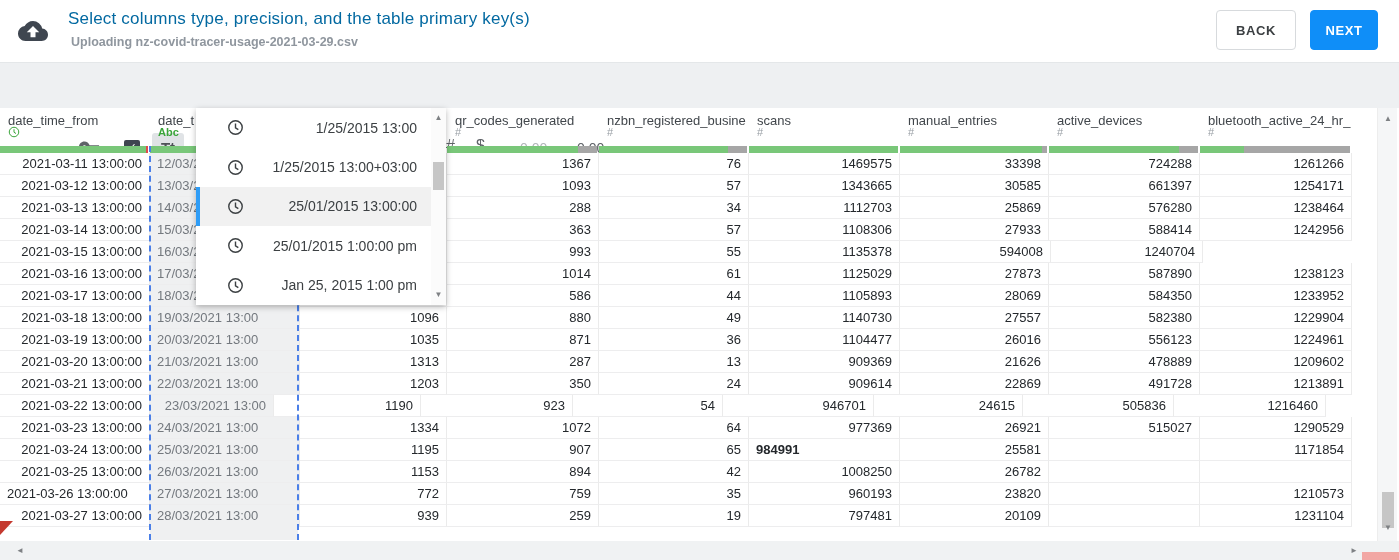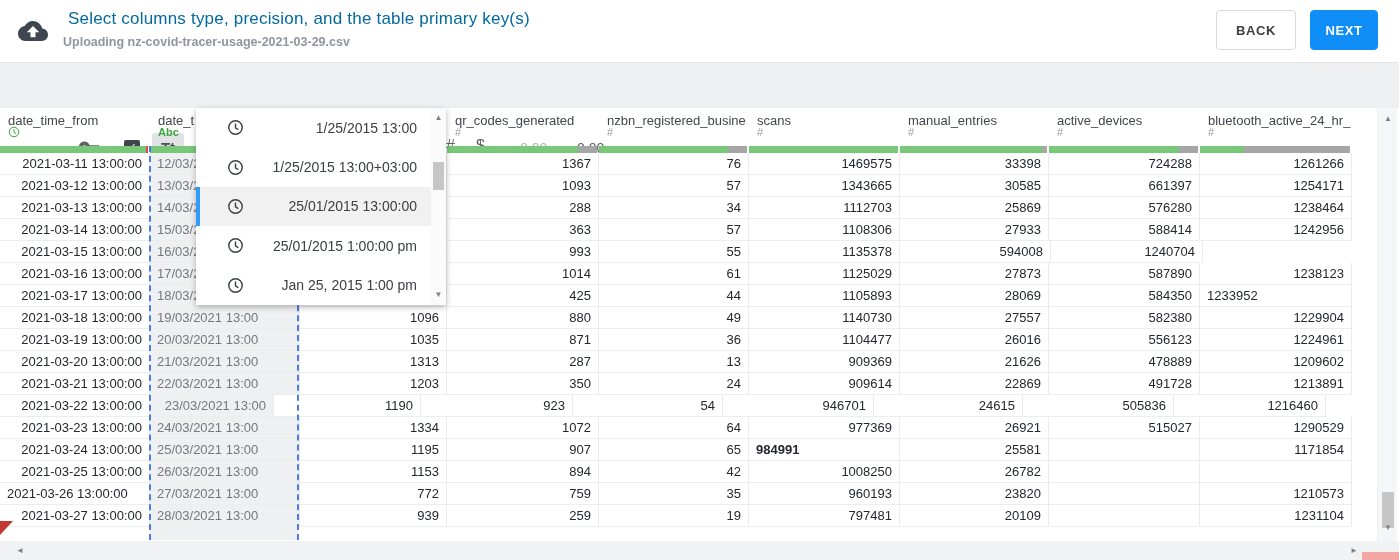--- a/index.html
+++ b/index.html
@@ -4,21 +4,21 @@
 <style>
   * { box-sizing: border-box; margin: 0; padding: 0; }
   html,body { width:1399px; height:560px; overflow:hidden; }
   body { font-family:"Liberation Sans", sans-serif; background:#fff; position:relative; }
   .abs { position:absolute; }
 
   
   .app-header { left:0; top:0; width:1399px; height:62px; background:#fff; }
   .upload-badge { left:16px; top:16px; width:34px; height:30px; }
   .page-title { left:68px; top:9px; font-size:17px; font-weight:500; color:#0369a1; letter-spacing:.2px; }
-  .page-subtitle { left:63px; top:35px; font-size:12.5px; font-weight:700; color:#8f969e; }
+  .page-subtitle { left:71px; top:35px; font-size:12.5px; font-weight:700; color:#8f969e; }
   .btn { top:10px; height:40px; border-radius:4px; font-size:13px; font-weight:700; letter-spacing:.6px;
          display:flex; align-items:center; justify-content:center; cursor:pointer; }
   .btn-back { left:1216px; width:80px; background:#fff; border:1px solid #d7dadd; color:#3c4043; }
   .btn-next { left:1310px; width:68px; background:#0f8ef8; border:1px solid #0f8ef8; color:#fff; }
 
   
   .toolbar { left:0; top:62px; width:1399px; height:46px; background:#eef0f2; border-top:1px solid #e4e7e9; }
   .tool { position:absolute; color:#5f6368; cursor:pointer; }
   .checkbox { left:124px; top:77px; width:16px; height:16px; background:#3f4650; border-radius:2px;
               color:#fff; font-size:11px; line-height:15px; text-align:center; }
@@ -242,26 +242,26 @@
       <div class="cell" style="width: 150px; text-align: right;">61</div>
       <div class="cell" style="width: 151px; text-align: right;">1125029</div>
       <div class="cell" style="width: 149px; text-align: right;">27873</div>
       <div class="cell" style="width: 151px; text-align: right;">587890</div>
       <div class="cell" style="width: 152px; text-align: right;">1238123</div>
     </div>
     <div class="t-row">
       <div class="cell" style="width: 150px; text-align: right;">2021-03-17 13:00:00</div>
       <div class="cell sel" style="width: 150px; text-align: left;">18/03/2021 13:00</div>
       <div class="cell" style="width: 147px; text-align: right;"></div>
-      <div class="cell" style="width: 152px; text-align: right;">425</div>
+      <div class="cell" style="width: 152px; text-align: right;">586</div>
       <div class="cell" style="width: 150px; text-align: right;">44</div>
       <div class="cell" style="width: 151px; text-align: right;">1105893</div>
       <div class="cell" style="width: 149px; text-align: right;">28069</div>
       <div class="cell" style="width: 151px; text-align: right;">584350</div>
-      <div class="cell" style="width: 152px; ">1233952</div>
+      <div class="cell" style="width: 152px; text-align: right;">1233952</div>
     </div>
     <div class="t-row">
       <div class="cell" style="width: 150px; text-align: right;">2021-03-18 13:00:00</div>
       <div class="cell sel" style="width: 150px; text-align: left;">19/03/2021 13:00</div>
       <div class="cell" style="width: 147px; text-align: right;">1096</div>
       <div class="cell" style="width: 152px; text-align: right;">880</div>
       <div class="cell" style="width: 150px; text-align: right;">49</div>
       <div class="cell" style="width: 151px; text-align: right;">1140730</div>
       <div class="cell" style="width: 149px; text-align: right;">27557</div>
       <div class="cell" style="width: 151px; text-align: right;">582380</div>

